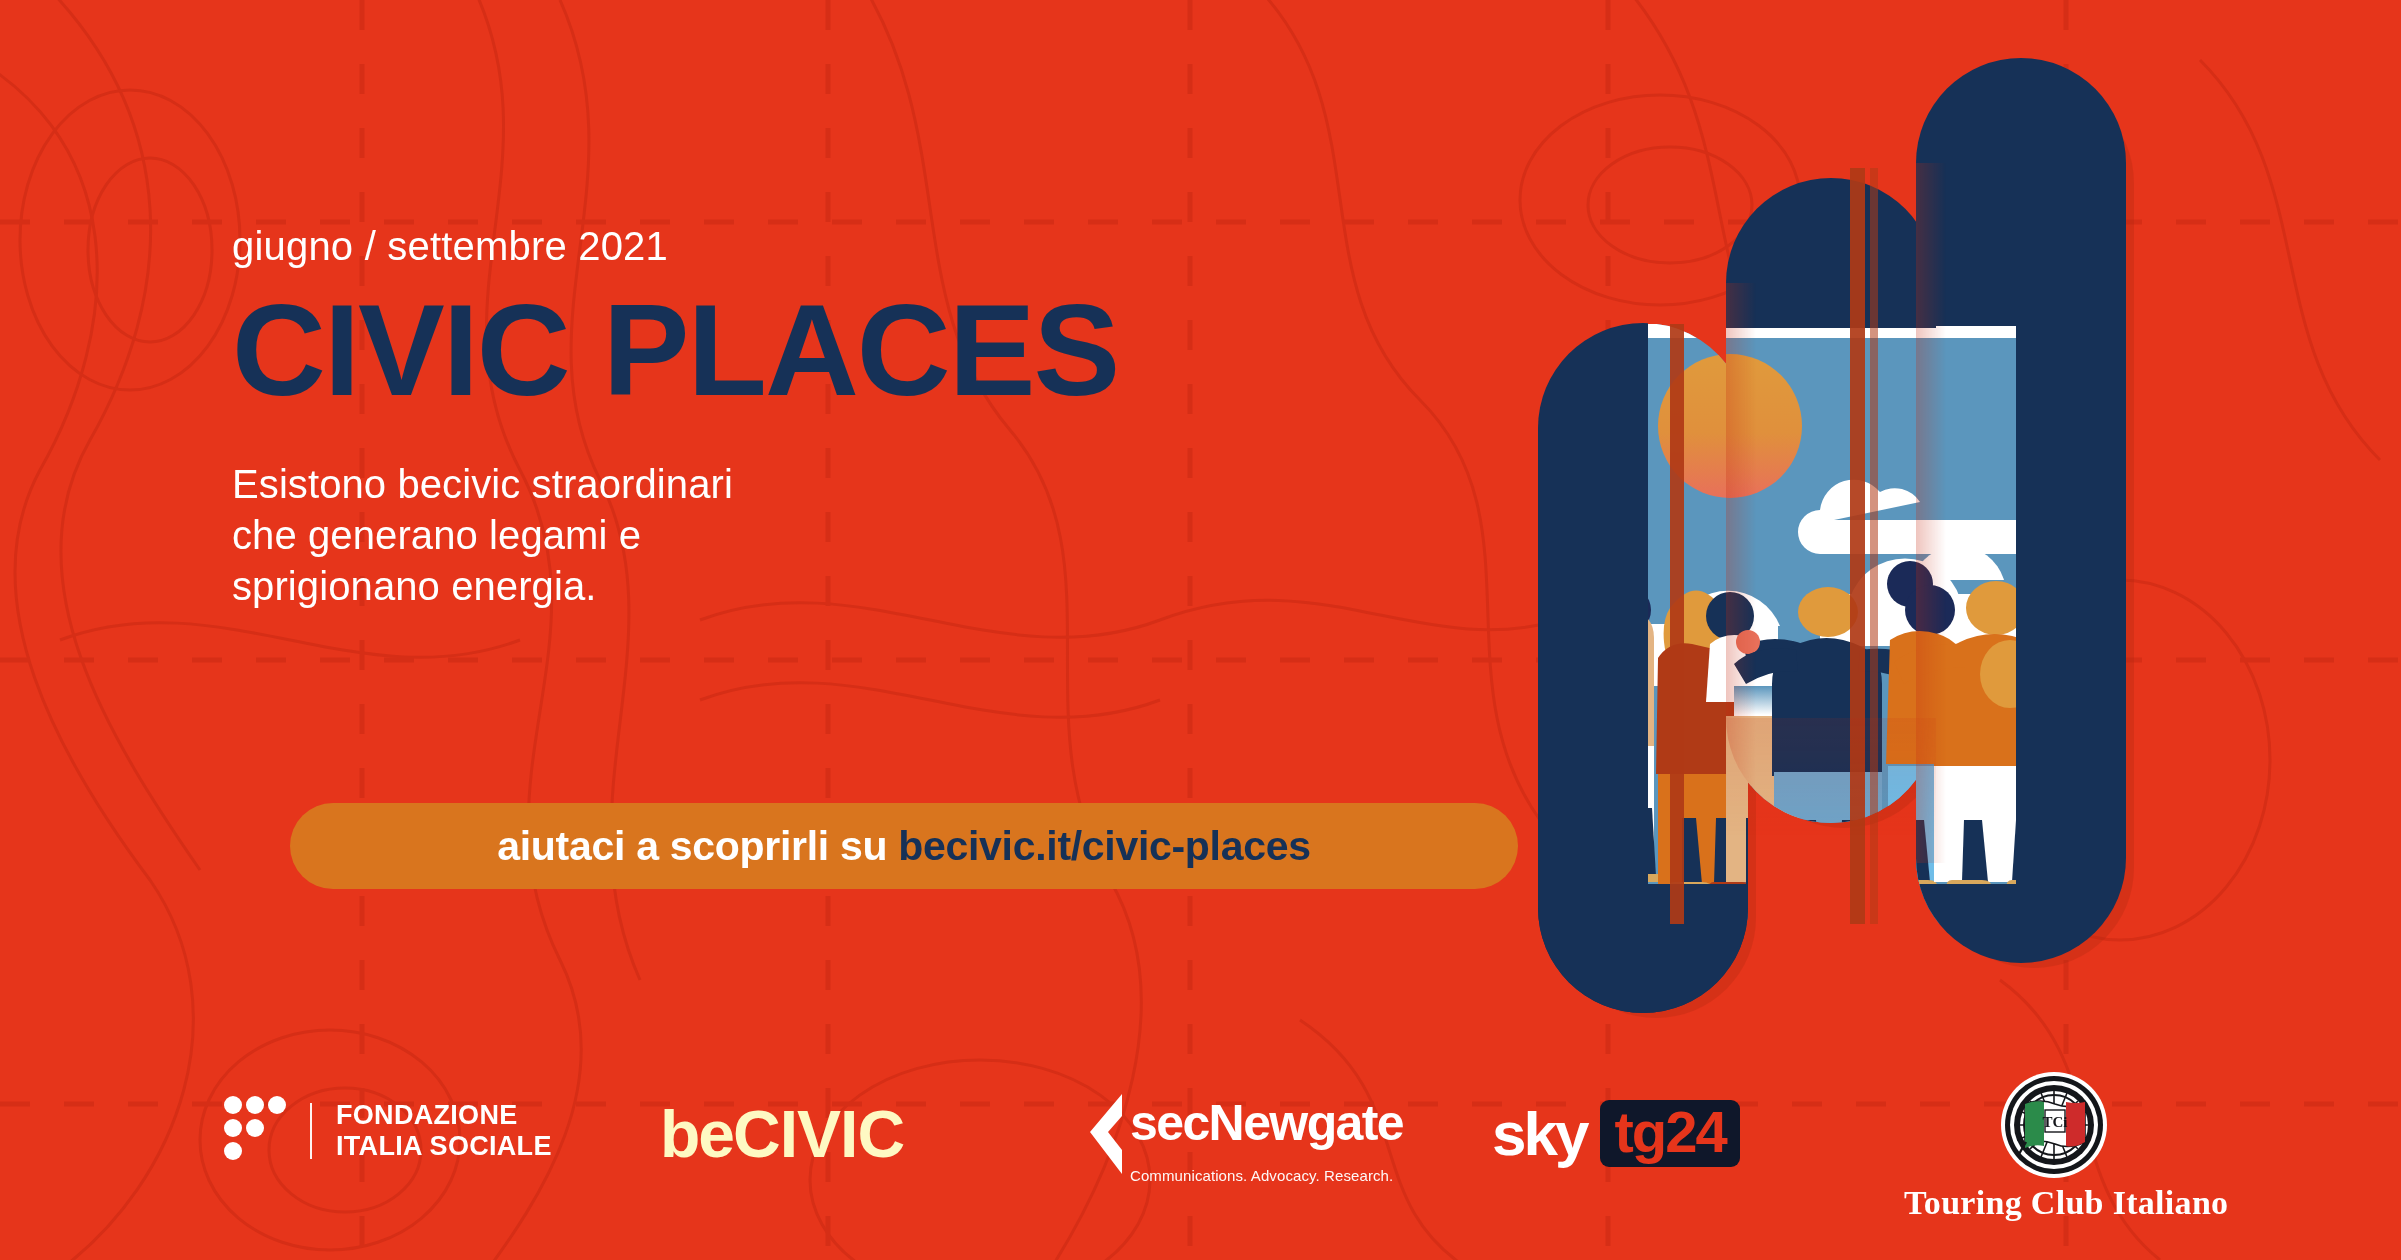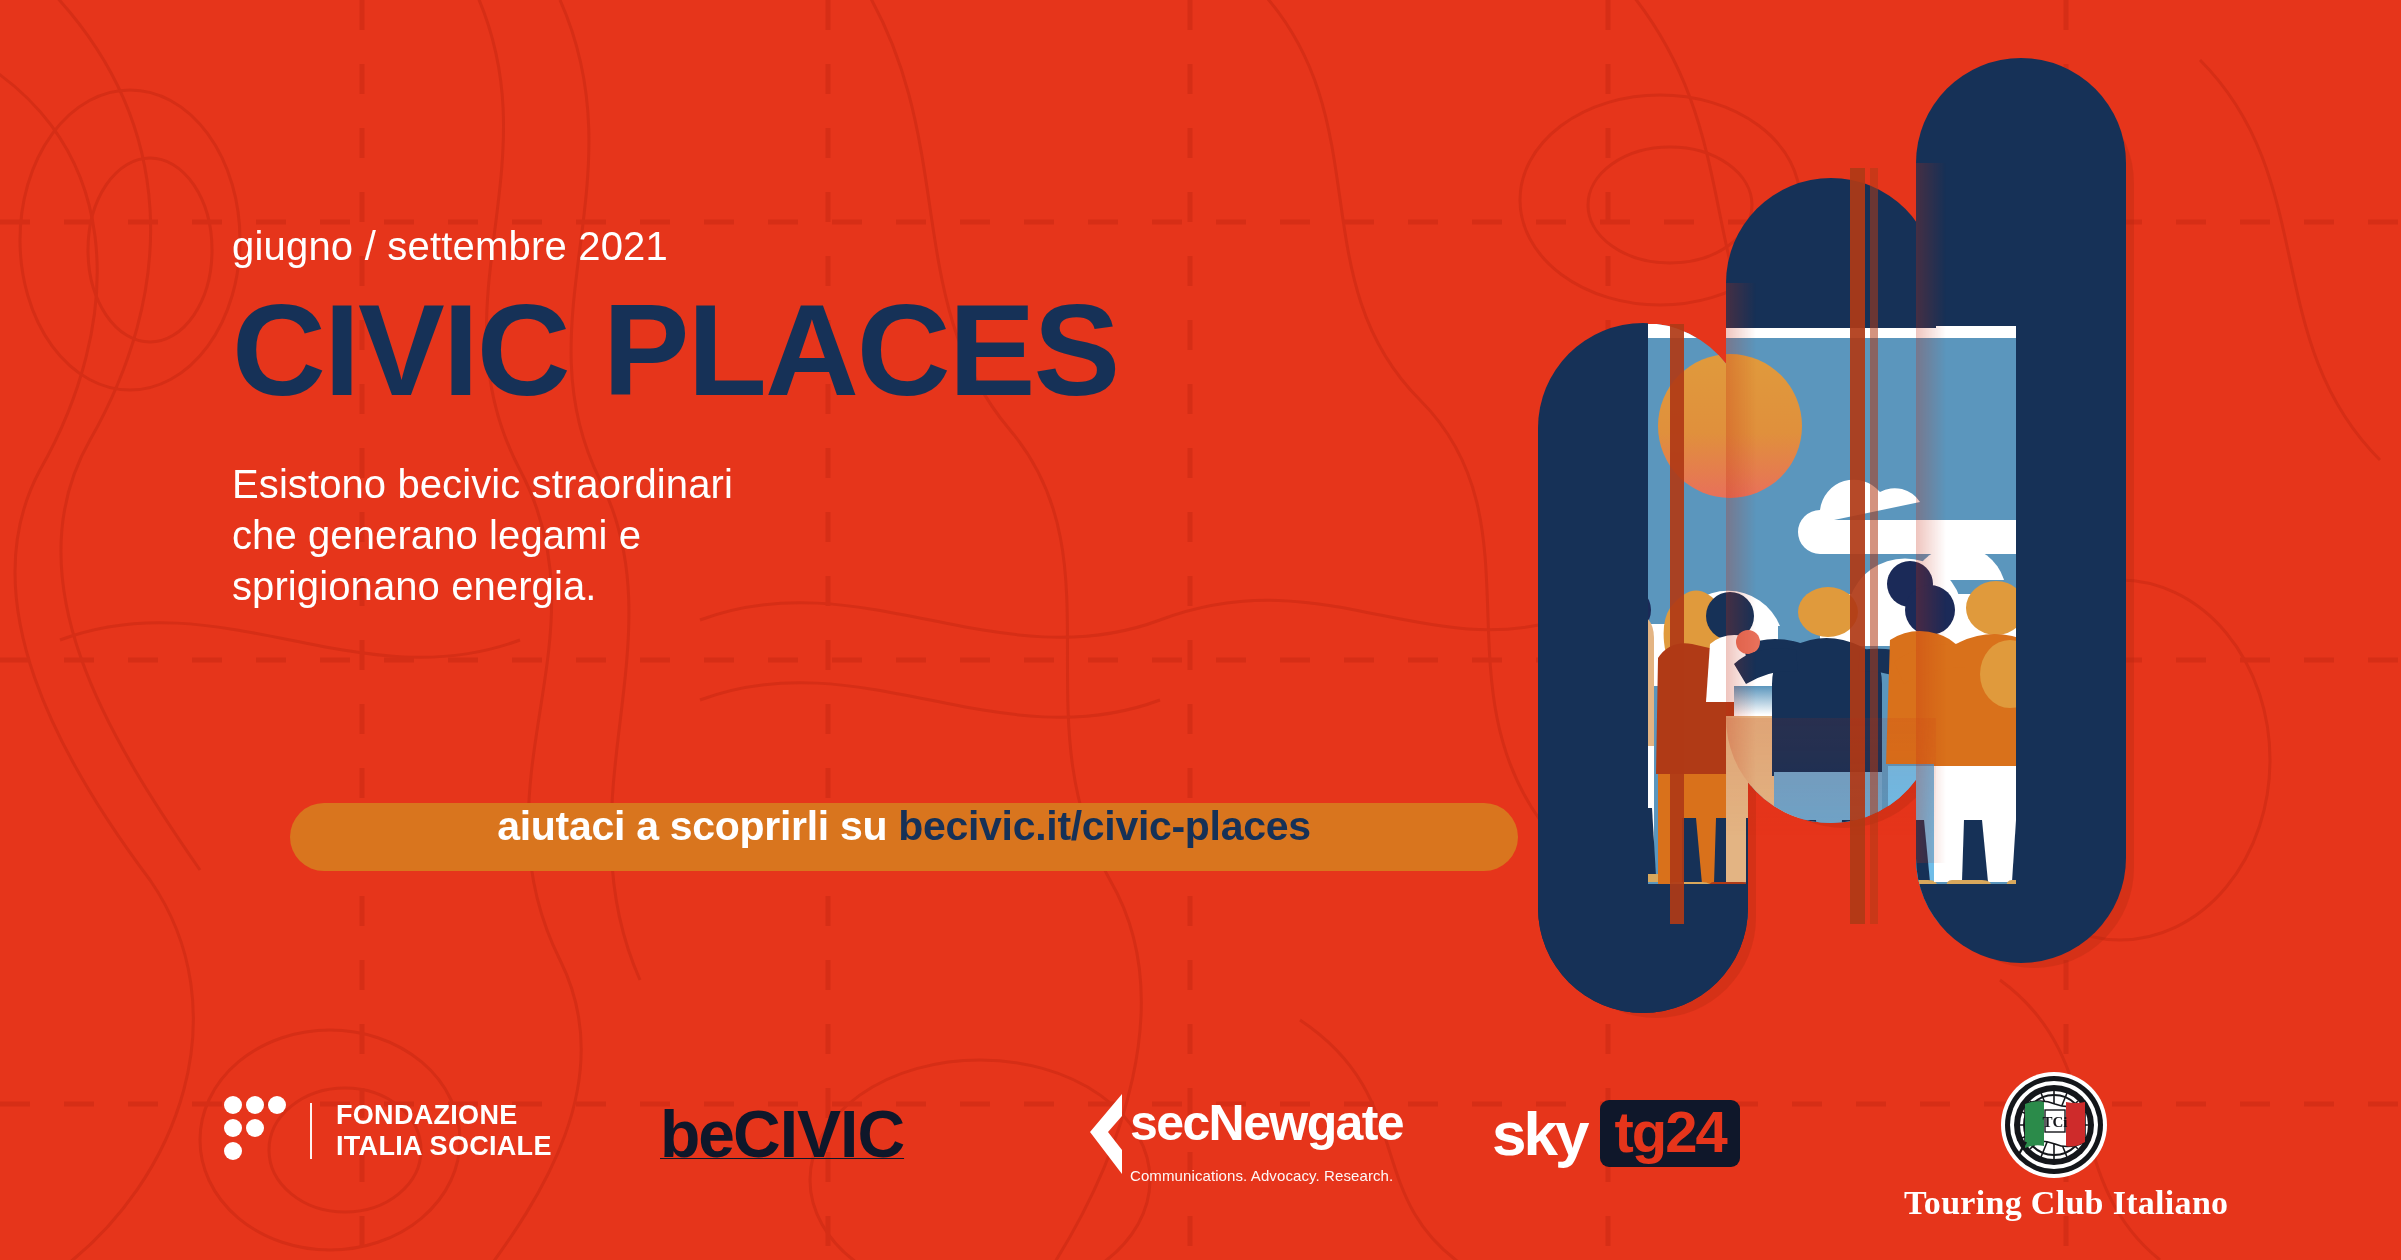--- a/index.html
+++ b/index.html
@@ -45,24 +45,24 @@
   .blurb {
     margin-top:48px;
     font-size:40px; font-weight:400; color:#FFFFFF;
     line-height:1.28; letter-spacing:0.1px;
   }
   .blurb div { white-space:nowrap; }
 
   
   .cta {
     position:absolute; left:290px; top:803px; z-index:6;
-    width:1228px; height:68px;
+    width:1228px; height:86px;
     background:#D9751E;
     border-radius:43px;
-    display:flex; align-items:flex-start; justify-content:center;
+    display:flex; align-items:center; justify-content:center;
     cursor:pointer;
   }
   .cta-text {
     font-size:41px; font-weight:bold; color:#FFFFFF;
     letter-spacing:-0.3px; white-space:nowrap;
   }
   .cta-text .url { color:#163157; }
 
   
   .illus { position:absolute; left:1498px; top:28px; z-index:5; width:640px; height:1020px; }
@@ -84,21 +84,21 @@
   .fis-rule {
     width:2px; height:56px; background:#FFFFFF;
     margin-left:20px; margin-right:20px; opacity:.95;
   }
   .fis-text {
     color:#FFFFFF; font-weight:bold; font-size:27px;
     line-height:1.16; letter-spacing:0.3px; white-space:nowrap;
   }
 
   
-  .logo-becivic { left:660px; top:26px; white-space:nowrap; color:#0f172a;text-decoration:underline; }
+  .logo-becivic { left:660px; top:26px; white-space:nowrap; color:#fef9c3; }
   .bc-be { font-size:66px; font-weight:bold; letter-spacing:-2px; }
   .bc-civic { font-size:66px; font-weight:bold; letter-spacing:-1px; }
 
   
   .logo-sec { left:1082px; top:22px; display:flex; align-items:flex-start; gap:6px; }
   .sec-mark { width:42px; height:84px; flex:0 0 auto; }
   .sec-words { padding-top:6px; }
   .sec-name {
     color:#FFFFFF; font-size:50px; font-weight:bold;
     letter-spacing:-1.6px; line-height:1; white-space:nowrap;

